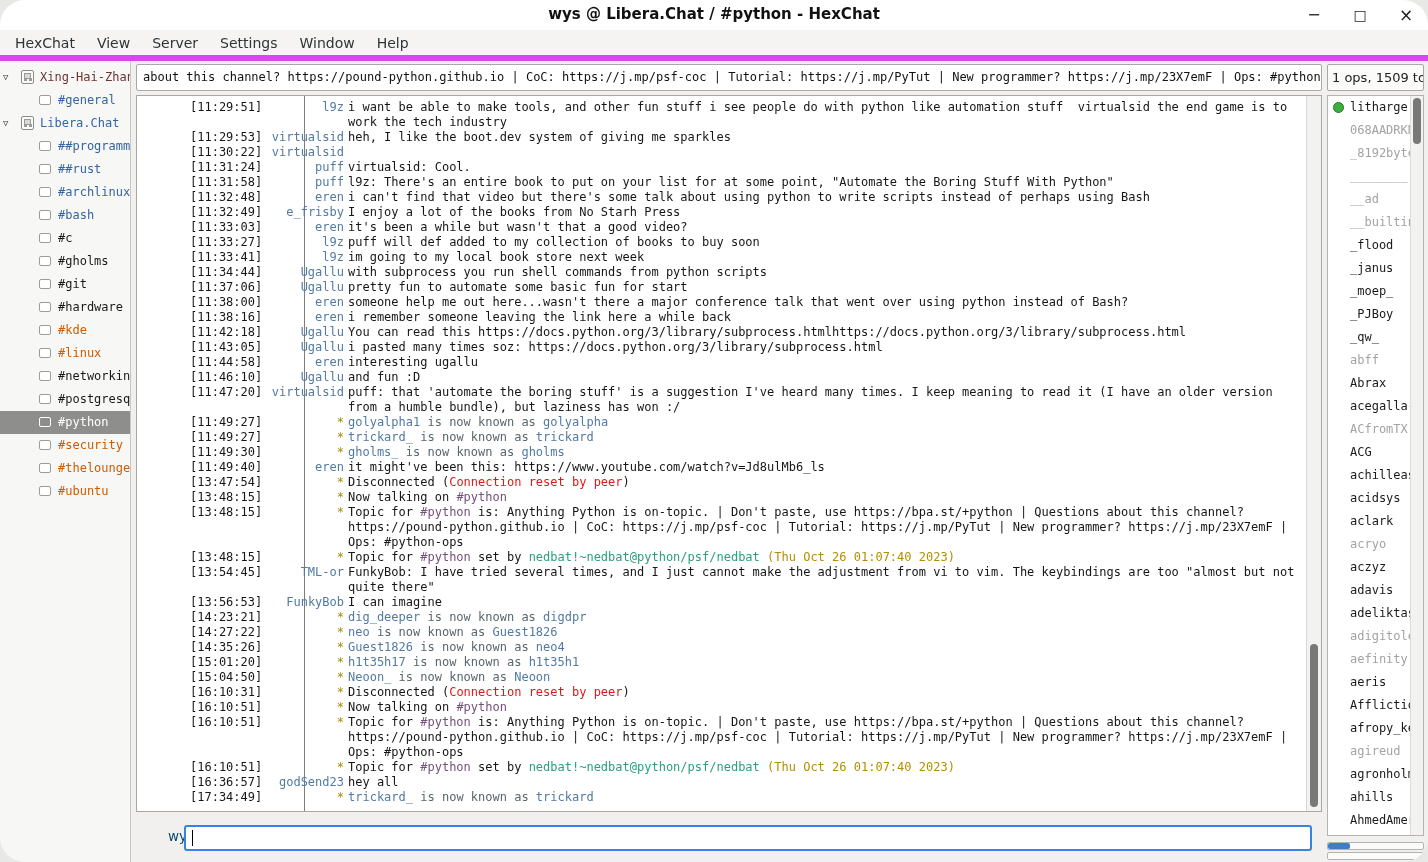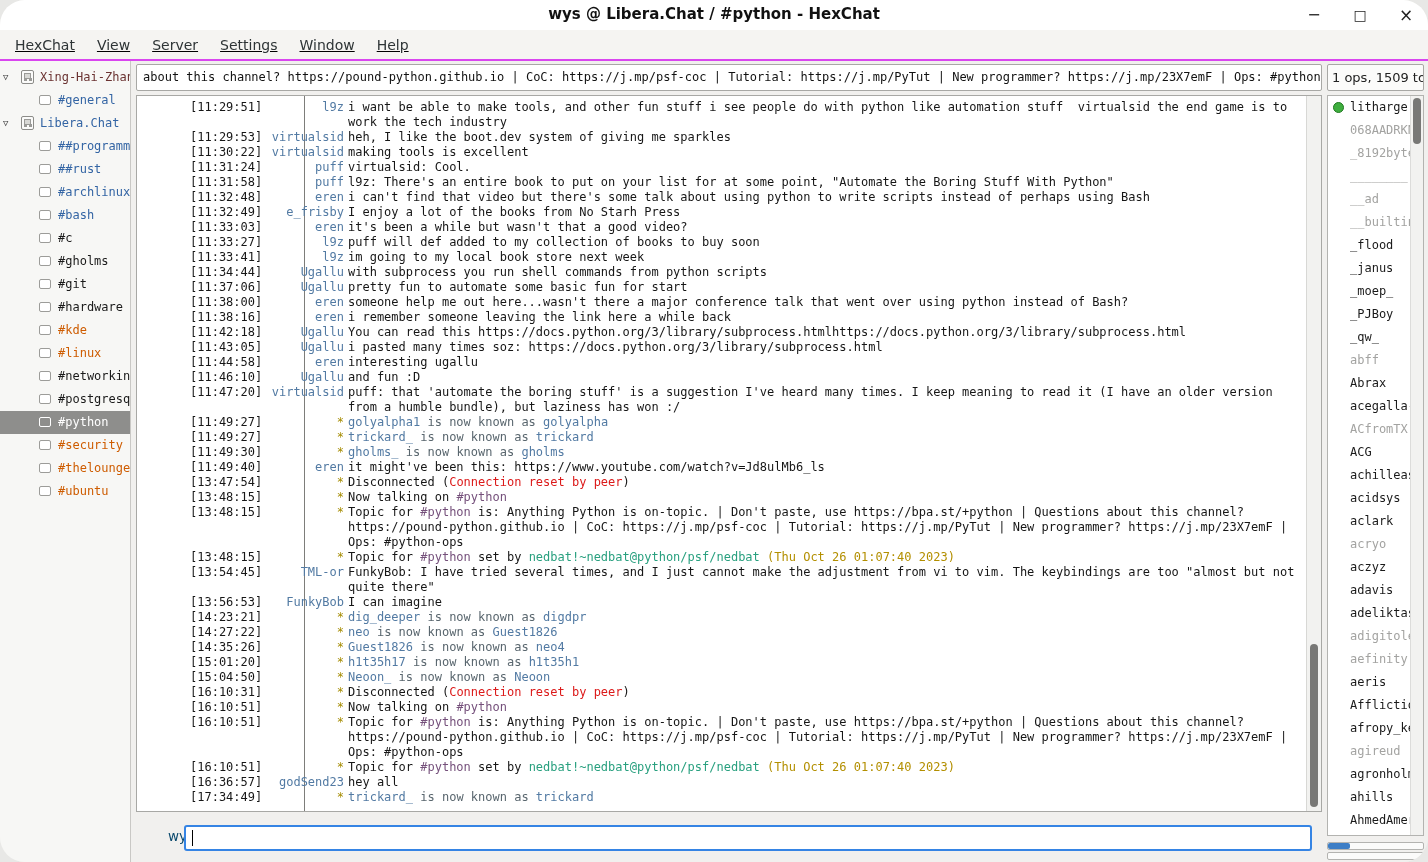--- a/index.html
+++ b/index.html
@@ -12,21 +12,21 @@
   .titlebar .title{position:absolute;left:0;right:0;top:5px;text-align:center;
             font-size:15px;font-weight:bold;color:#111;}
   .winbtn{position:absolute;top:2px;width:28px;height:26px;text-align:center;line-height:26px;
           font-size:16px;color:#222;cursor:default;}
   .winbtn.min{right:100px;}
   .winbtn.max{right:54px;font-size:14px;}
   .winbtn.cls{right:8px;font-size:17px;}
 
   
   .menubar{position:absolute;left:0;top:30px;width:1428px;height:31px;background:#f5f4f2;
-           border-bottom:2px solid #d946ef;display:flex;align-items:center;padding-left:4px;box-sizing:border-box;text-decoration:underline;}
+           border-bottom:6px solid #d946ef;display:flex;align-items:center;padding-left:4px;box-sizing:border-box;}
   .menu-item{padding:5px 11px;font-size:14px;color:#2e3436;}
 
   
   .treepanel{position:absolute;left:0;top:61px;width:131px;bottom:0;background:#f7f7f5;
              border-right:1px solid #c9c8c5;overflow:hidden;padding-top:5px;box-sizing:border-box;}
   .tree-row{position:relative;height:23px;line-height:23px;font-family:"DejaVu Sans Mono","Liberation Mono",monospace;
             font-size:12px;white-space:nowrap;overflow:hidden;}
   .tree-row .expander{position:absolute;left:3px;top:0;width:12px;font-size:9px;color:#3a3a3a;}
   .sicon{position:absolute;left:21px;top:4px;width:13px;height:14px;border:1px solid #8c8c89;border-radius:2px;
          background:#fbfbfa;box-sizing:border-box;}
@@ -206,21 +206,20 @@
           <span class="c-msg"><span class="sg-m">i want be able to make tools, and other fun stuff i see people do with python like automation stuff  virtualsid the end game is to work the tech industry</span></span>
         </div>
         <div class="chat-row">
           <span class="c-time">[11:29:53]</span>
           <span class="c-nick">virtualsid</span>
           <span class="c-msg"><span class="sg-m">heh, I like the boot.dev system of giving me sparkles</span></span>
         </div>
         <div class="chat-row">
           <span class="c-time">[11:30:22]</span>
           <span class="c-nick">virtualsid</span>
-          <span class="c-msg"><span class="sg-m">making tools is excellent</span></span>
         </div>
         <div class="chat-row">
           <span class="c-time">[11:31:24]</span>
           <span class="c-nick">puff</span>
           <span class="c-msg"><span class="sg-m">virtualsid: Cool.</span></span>
         </div>
         <div class="chat-row">
           <span class="c-time">[11:31:58]</span>
           <span class="c-nick">puff</span>
           <span class="c-msg"><span class="sg-m">l9z: There's an entire book to put on your list for at some point, "Automate the Boring Stuff With Python"</span></span>

